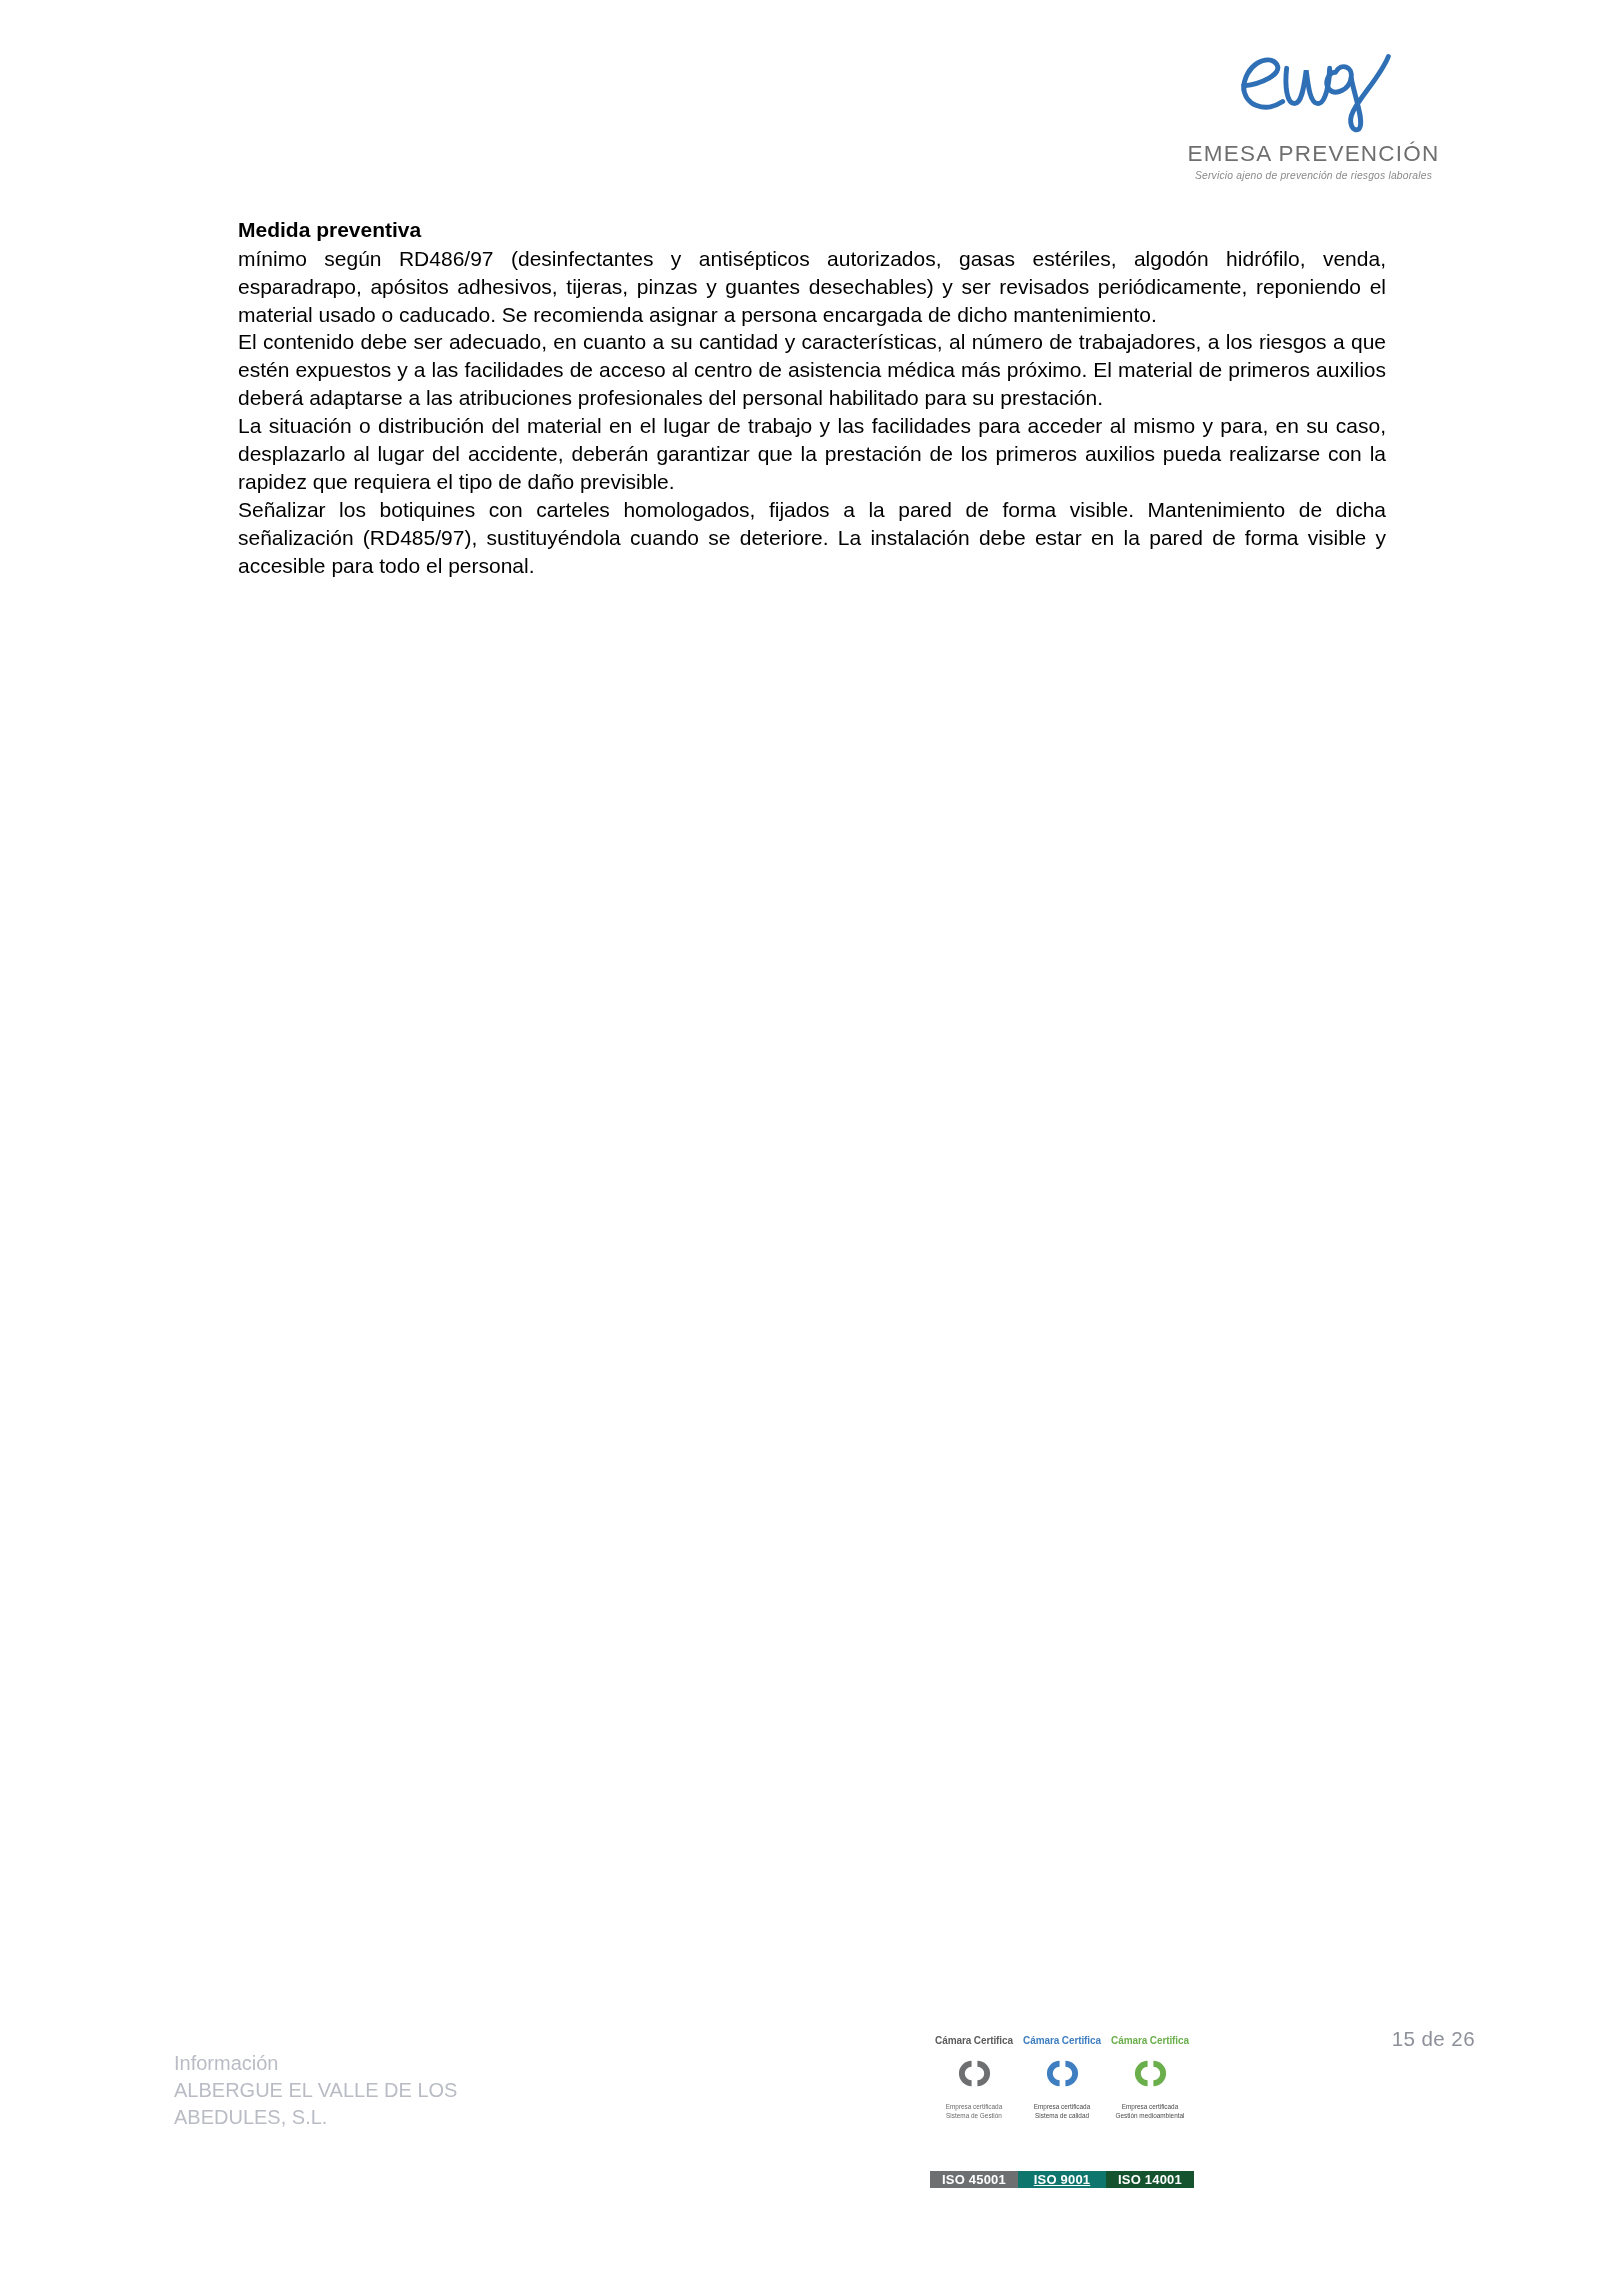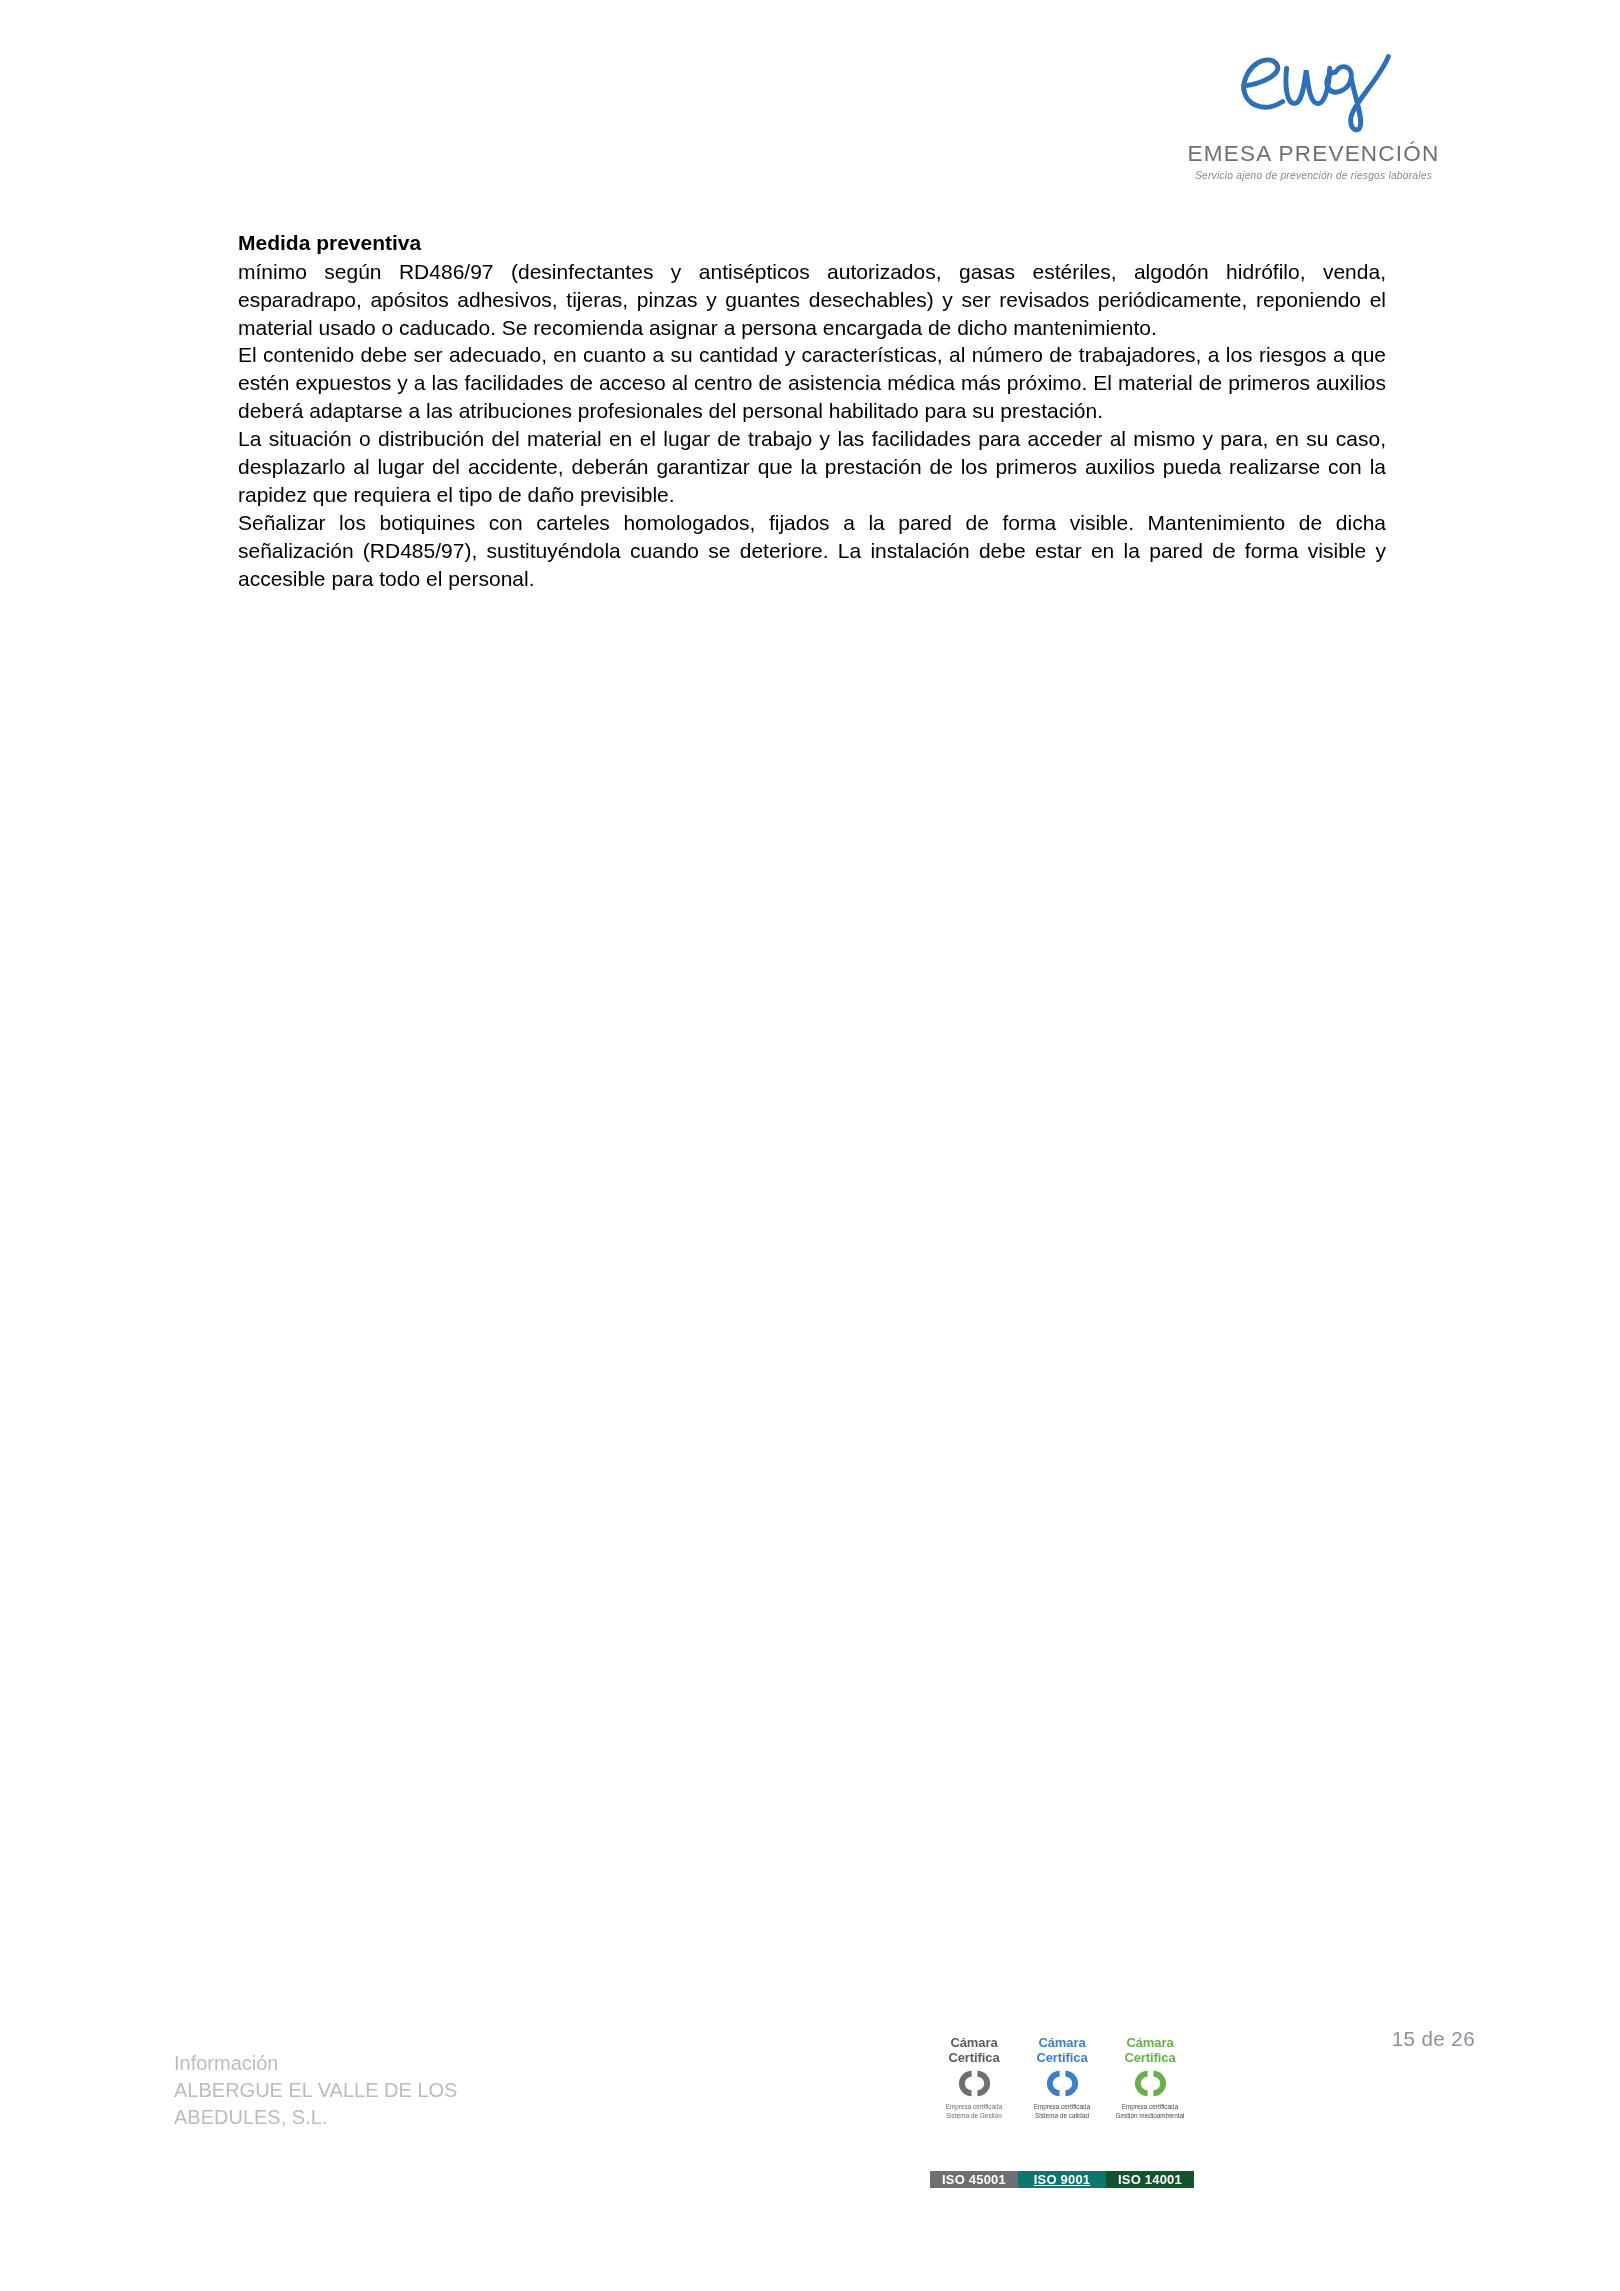--- a/index.html
+++ b/index.html
@@ -53,21 +53,21 @@
     color: #8a8a8a;
     margin-top: 2.9px;
     white-space: nowrap;
     font-style: italic;
   }
 
   
   .content {
     position: absolute;
     left: 238px;
-    top: 229px;
+    top: 216px;
     width: 1148px;
   }
   .heading {
     font-size: 21px;
     font-weight: bold;
     line-height: 1.32;
     margin: 0 0 1px 0;
   }
   .para {
     font-size: 21px;
@@ -111,21 +111,21 @@
     box-sizing: border-box;
     display: flex;
     flex-direction: column;
     align-items: center;
     justify-content: flex-start;
     position: relative;
     background: #ffffff;
   }
   .cert .cert-top {
     width: 100%;
-    font-size: 13px;
+    font-size: 10px;
     text-align: center;
     padding-top: 3.9px;
     letter-spacing: -0.1px;
     font-weight: bold;
   }
   .cert .cert-logo {
     flex: 1;
     display: flex;
     align-items: center;
     justify-content: center;

